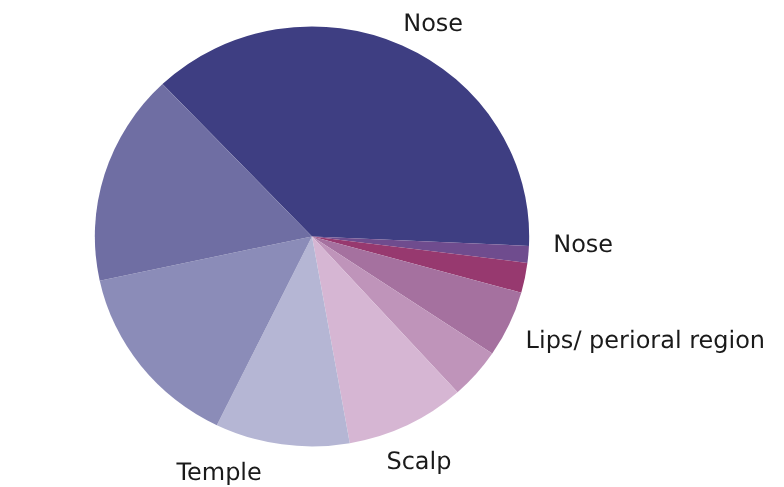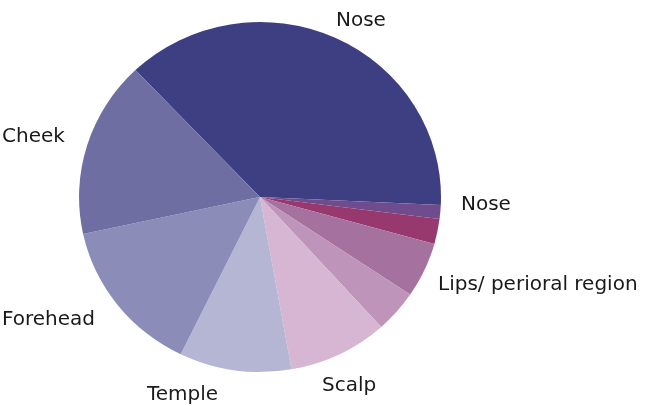--- a/index.html
+++ b/index.html
@@ -50,16 +50,14 @@
       <path d="M 260 197 L 291.5 369.3 A 181 175 0 0 1 180.7 354.3 Z" fill="#b5b6d4"></path>
       <path d="M 260 197 L 180.7 354.3 A 181 175 0 0 1 83.1 233.9 Z" fill="#8b8cb8"></path>
       <path d="M 260 197 L 83.1 233.9 A 181 175 0 0 1 135.4 70.1 Z" fill="#6f6ea3"></path>
     </svg>
   <div class="labels-layer">
       <div class="slice-label" style="left: 336px; top: 7px;">Nose</div>
       <div class="slice-label" style="left: 461px; top: 191px;">Nose</div>
       <div class="slice-label" style="left: 438px; top: 271px; text-align: right;">Lips/ perioral region</div>
       <div class="slice-label" style="left: 322px; top: 372px;">Scalp</div>
       <div class="slice-label" style="left: 147px; top: 381px; text-align: right;">Temple</div>
-      <div class="slice-label" style="left: 2px; top: 306px;">Forehead</div>
-      <div class="slice-label" style="left: 2px; top: 123px;">Cheek</div>
     </div>
 </div>
 
 </body></html>

